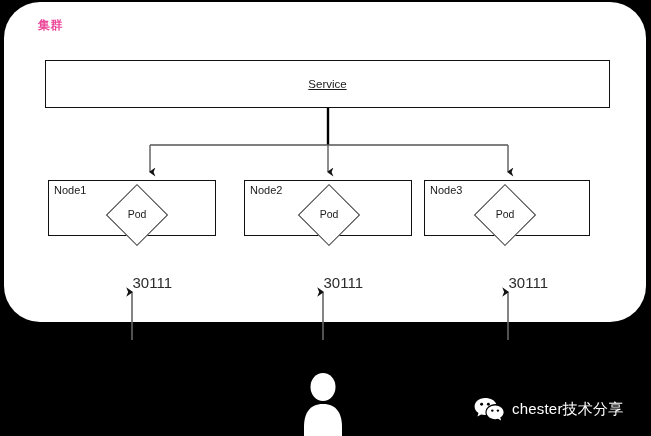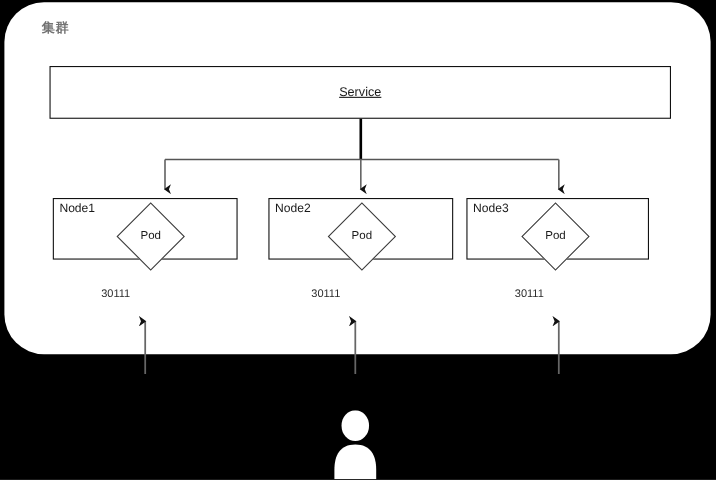--- a/index.html
+++ b/index.html
@@ -25,21 +25,21 @@
     height: 320px;
     background: #ffffff;
     border-radius: 36px;
     box-sizing: border-box;
   }
   #cluster-label {
     position: absolute;
     left: 34px;
     top: 16px;
     font-size: 12px;
-    color: #737373;
+    color: #ec4899;
     font-weight: 600;
     letter-spacing: 0.5px;
     line-height: 14px;
   }
 
   
   #service-box {
     position: absolute;
     left: 45px;
     top: 60px;
@@ -113,24 +113,24 @@
     font-size: 10.5px;
     color: #1a1a1a;
   }
   #node-box-0 .pod-label { left: 63px; }
   #node-box-1 .pod-label { left: 59px; }
   #node-box-2 .pod-label { left: 55px; }
 
   
   .port-label {
     position: absolute;
-    top: 262px;
+    top: 274px;
     width: 80px;
-    text-align: left;
-    font-size: 10px;
+    text-align: right;
+    font-size: 15px;
     color: #2b2b2b;
   }
   #port-label-0 { left: 92px; }
   #port-label-1 { left: 283px; }
   #port-label-2 { left: 468px; }
 
   
   #user-icon {
     position: absolute;
     left: 300px;
@@ -213,14 +213,25 @@
 
   <div class="port-label" id="port-label-0">30111</div>
   <div class="port-label" id="port-label-1">30111</div>
   <div class="port-label" id="port-label-2">30111</div>
 
   <svg id="user-icon" viewBox="0 0 46 63">
     <ellipse cx="23" cy="14" rx="12.5" ry="14" fill="#ffffff"></ellipse>
     <path d="M 23 31 C 9 31 4 41 4 54 L 4 63 L 42 63 L 42 54 C 42 41 37 31 23 31 Z" fill="#ffffff"></path>
   </svg>
 
+  <div id="wechat-brand">
+    <svg id="wechat-logo" viewBox="0 0 30 26">
+      <path d="M 11 2 C 5 2 0.6 6 0.6 10.6 C 0.6 13.3 2.1 15.6 4.5 17.1 L 3.4 20.4 L 7.1 18.5 C 8.3 18.8 9.6 19 11 19 C 11.3 19 11.6 19 11.9 18.98 C 11.6 18.2 11.45 17.3 11.45 16.4 C 11.45 11.7 15.8 8 21.1 8 C 21.45 8 21.8 8.02 22.15 8.06 C 21.2 4.6 16.6 2 11 2 Z" fill="#ffffff"></path>
+      <circle cx="7.6" cy="8.2" r="1.45" fill="#000000"></circle>
+      <circle cx="14.4" cy="8.2" r="1.45" fill="#000000"></circle>
+      <path d="M 29.6 16.3 C 29.6 12.5 25.8 9.4 21.1 9.4 C 16.4 9.4 12.6 12.5 12.6 16.3 C 12.6 20.1 16.4 23.2 21.1 23.2 C 22.1 23.2 23.1 23.05 24 22.8 L 27.1 24.4 L 26.25 21.6 C 28.3 20.3 29.6 18.4 29.6 16.3 Z" fill="#ffffff"></path>
+      <circle cx="18.3" cy="14.6" r="1.2" fill="#000000"></circle>
+      <circle cx="23.9" cy="14.6" r="1.2" fill="#000000"></circle>
+    </svg>
+    <span id="wechat-text">chester技术分享</span>
+  </div>
 
 </div>
 
 </body></html>

